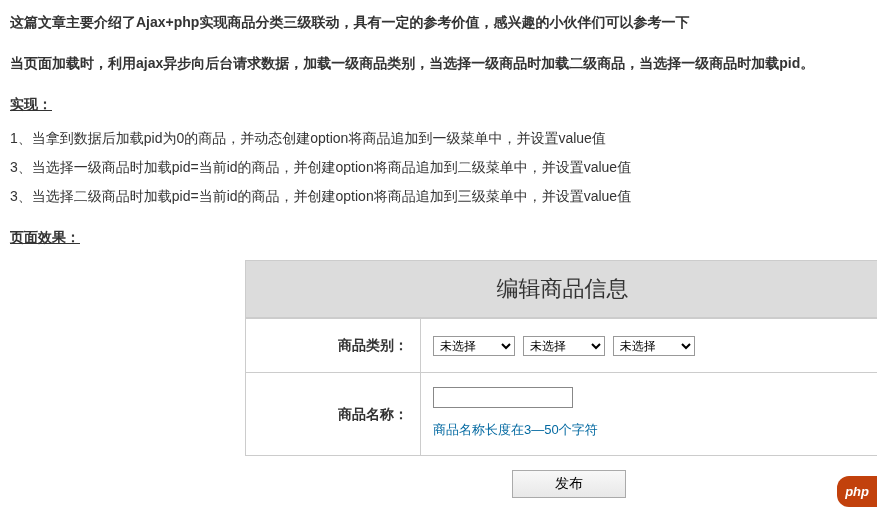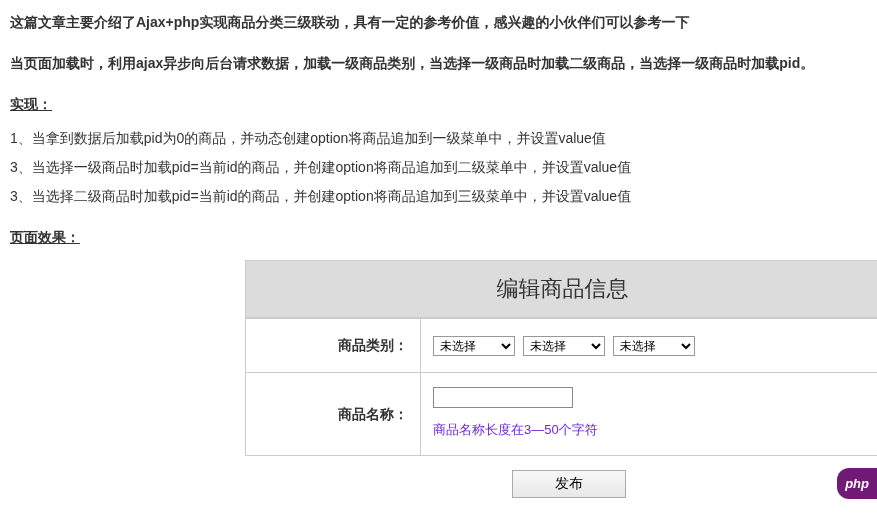--- a/index.html
+++ b/index.html
@@ -56,41 +56,41 @@
     }
     .text-input {
       border: 1px solid #888;
       padding: 2px 4px;
       width: 140px;
       font-size: 13px;
       margin-bottom: 10px;
       display: block;
     }
     .hint {
-      color: #6d28d9;
+      color: #0369a1;
       font-size: 13px;
     }
     .submit-row {
       text-align: center;
       padding: 14px 0;
     }
     .submit-btn {
       padding: 4px 42px;
       font-size: 14px;
       border: 1px solid #aaa;
       background: linear-gradient(#f8f8f8, #e8e8e8);
       cursor: pointer;
       font-family: inherit;
       margin-left: 13px;
     }
     .logo-badge {
       position: fixed;
-      bottom: 18px;
+      bottom: 10px;
       right: 0;
-      background: #701a75;
+      background: #c2410c;
       color: #fff;
       font-weight: bold;
       font-size: 13px;
       padding: 4px 8px;
       border-radius: 12px 0 0 12px;
       font-style: italic;
     }
   </style>
 </head>
 <body>

